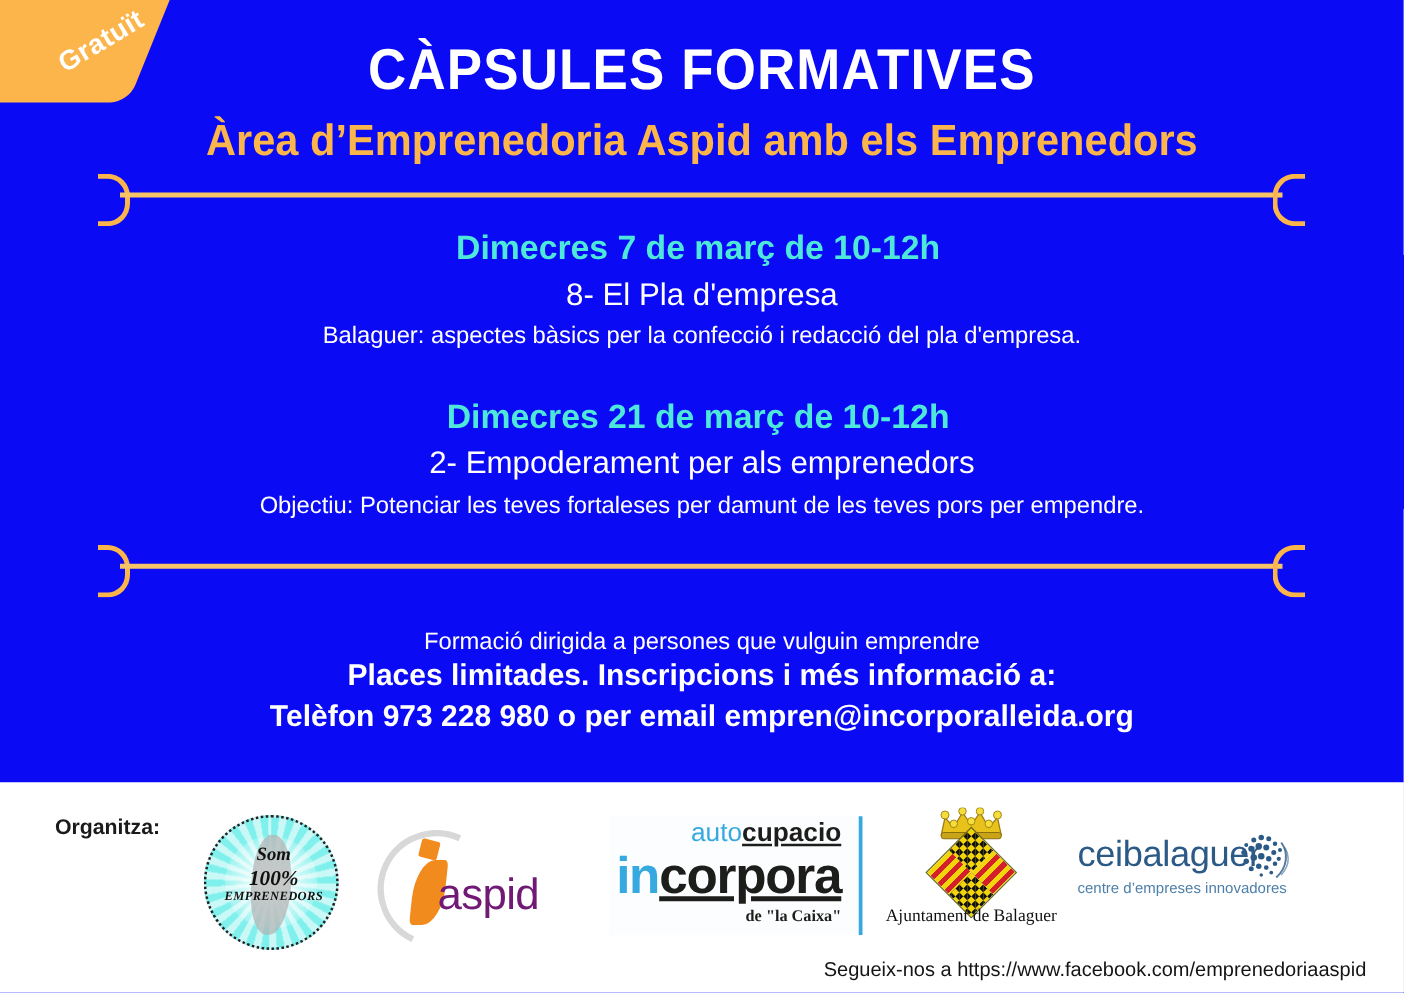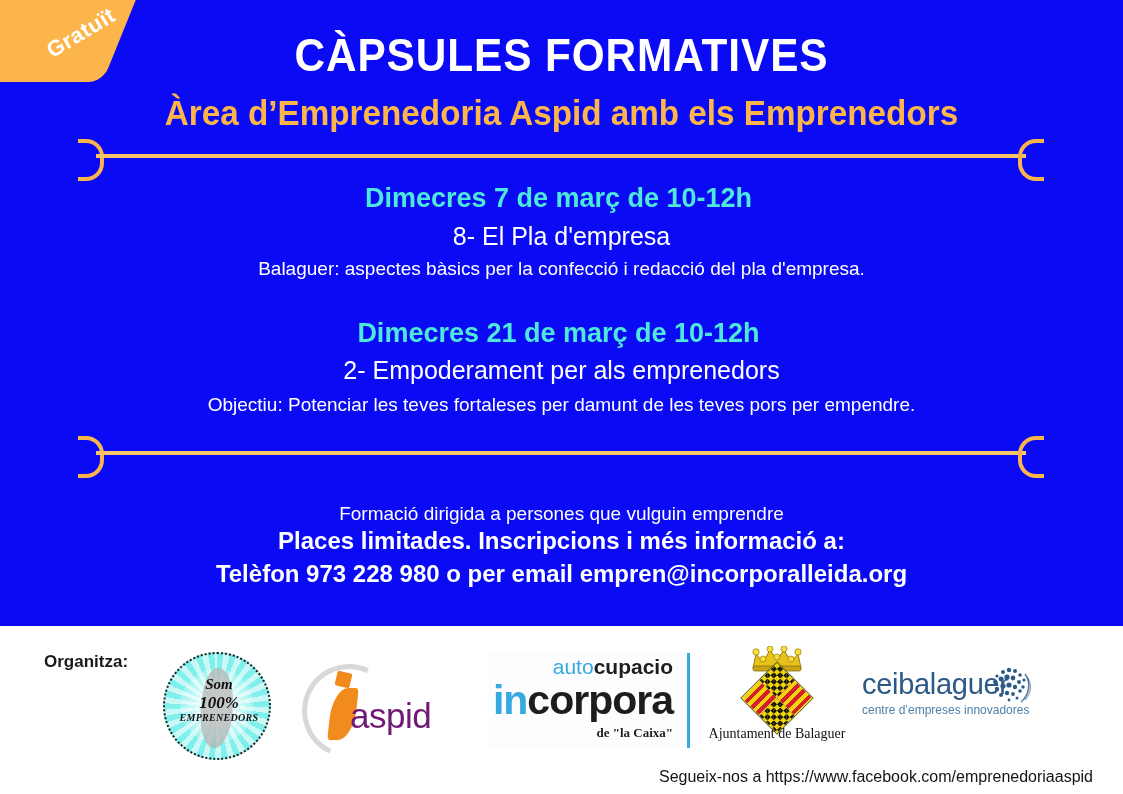--- a/index.html
+++ b/index.html
@@ -308,21 +308,21 @@
   }
   .logo-incorpora .line-auto {
     position: absolute;
     left: 0; top: 2px;
     width: 186px;
     text-align: right;
     font-size: 21px;
     font-family: "Liberation Sans", sans-serif;
   }
   .logo-incorpora .c-blue { color: #36A9E1; }
-  .logo-incorpora .c-dark { color: #1d1d1b; font-weight: bold; }
+  .logo-incorpora .c-dark { color: #1d1d1b; font-weight: bold; text-decoration: underline; }
   .logo-incorpora .line-inc {
     position: absolute;
     left: 0; top: 24px;
     width: 186px;
     text-align: right;
     font-size: 41px;
     font-weight: bold;
     font-family: "Liberation Sans", sans-serif;
     letter-spacing: -1px;
   }

